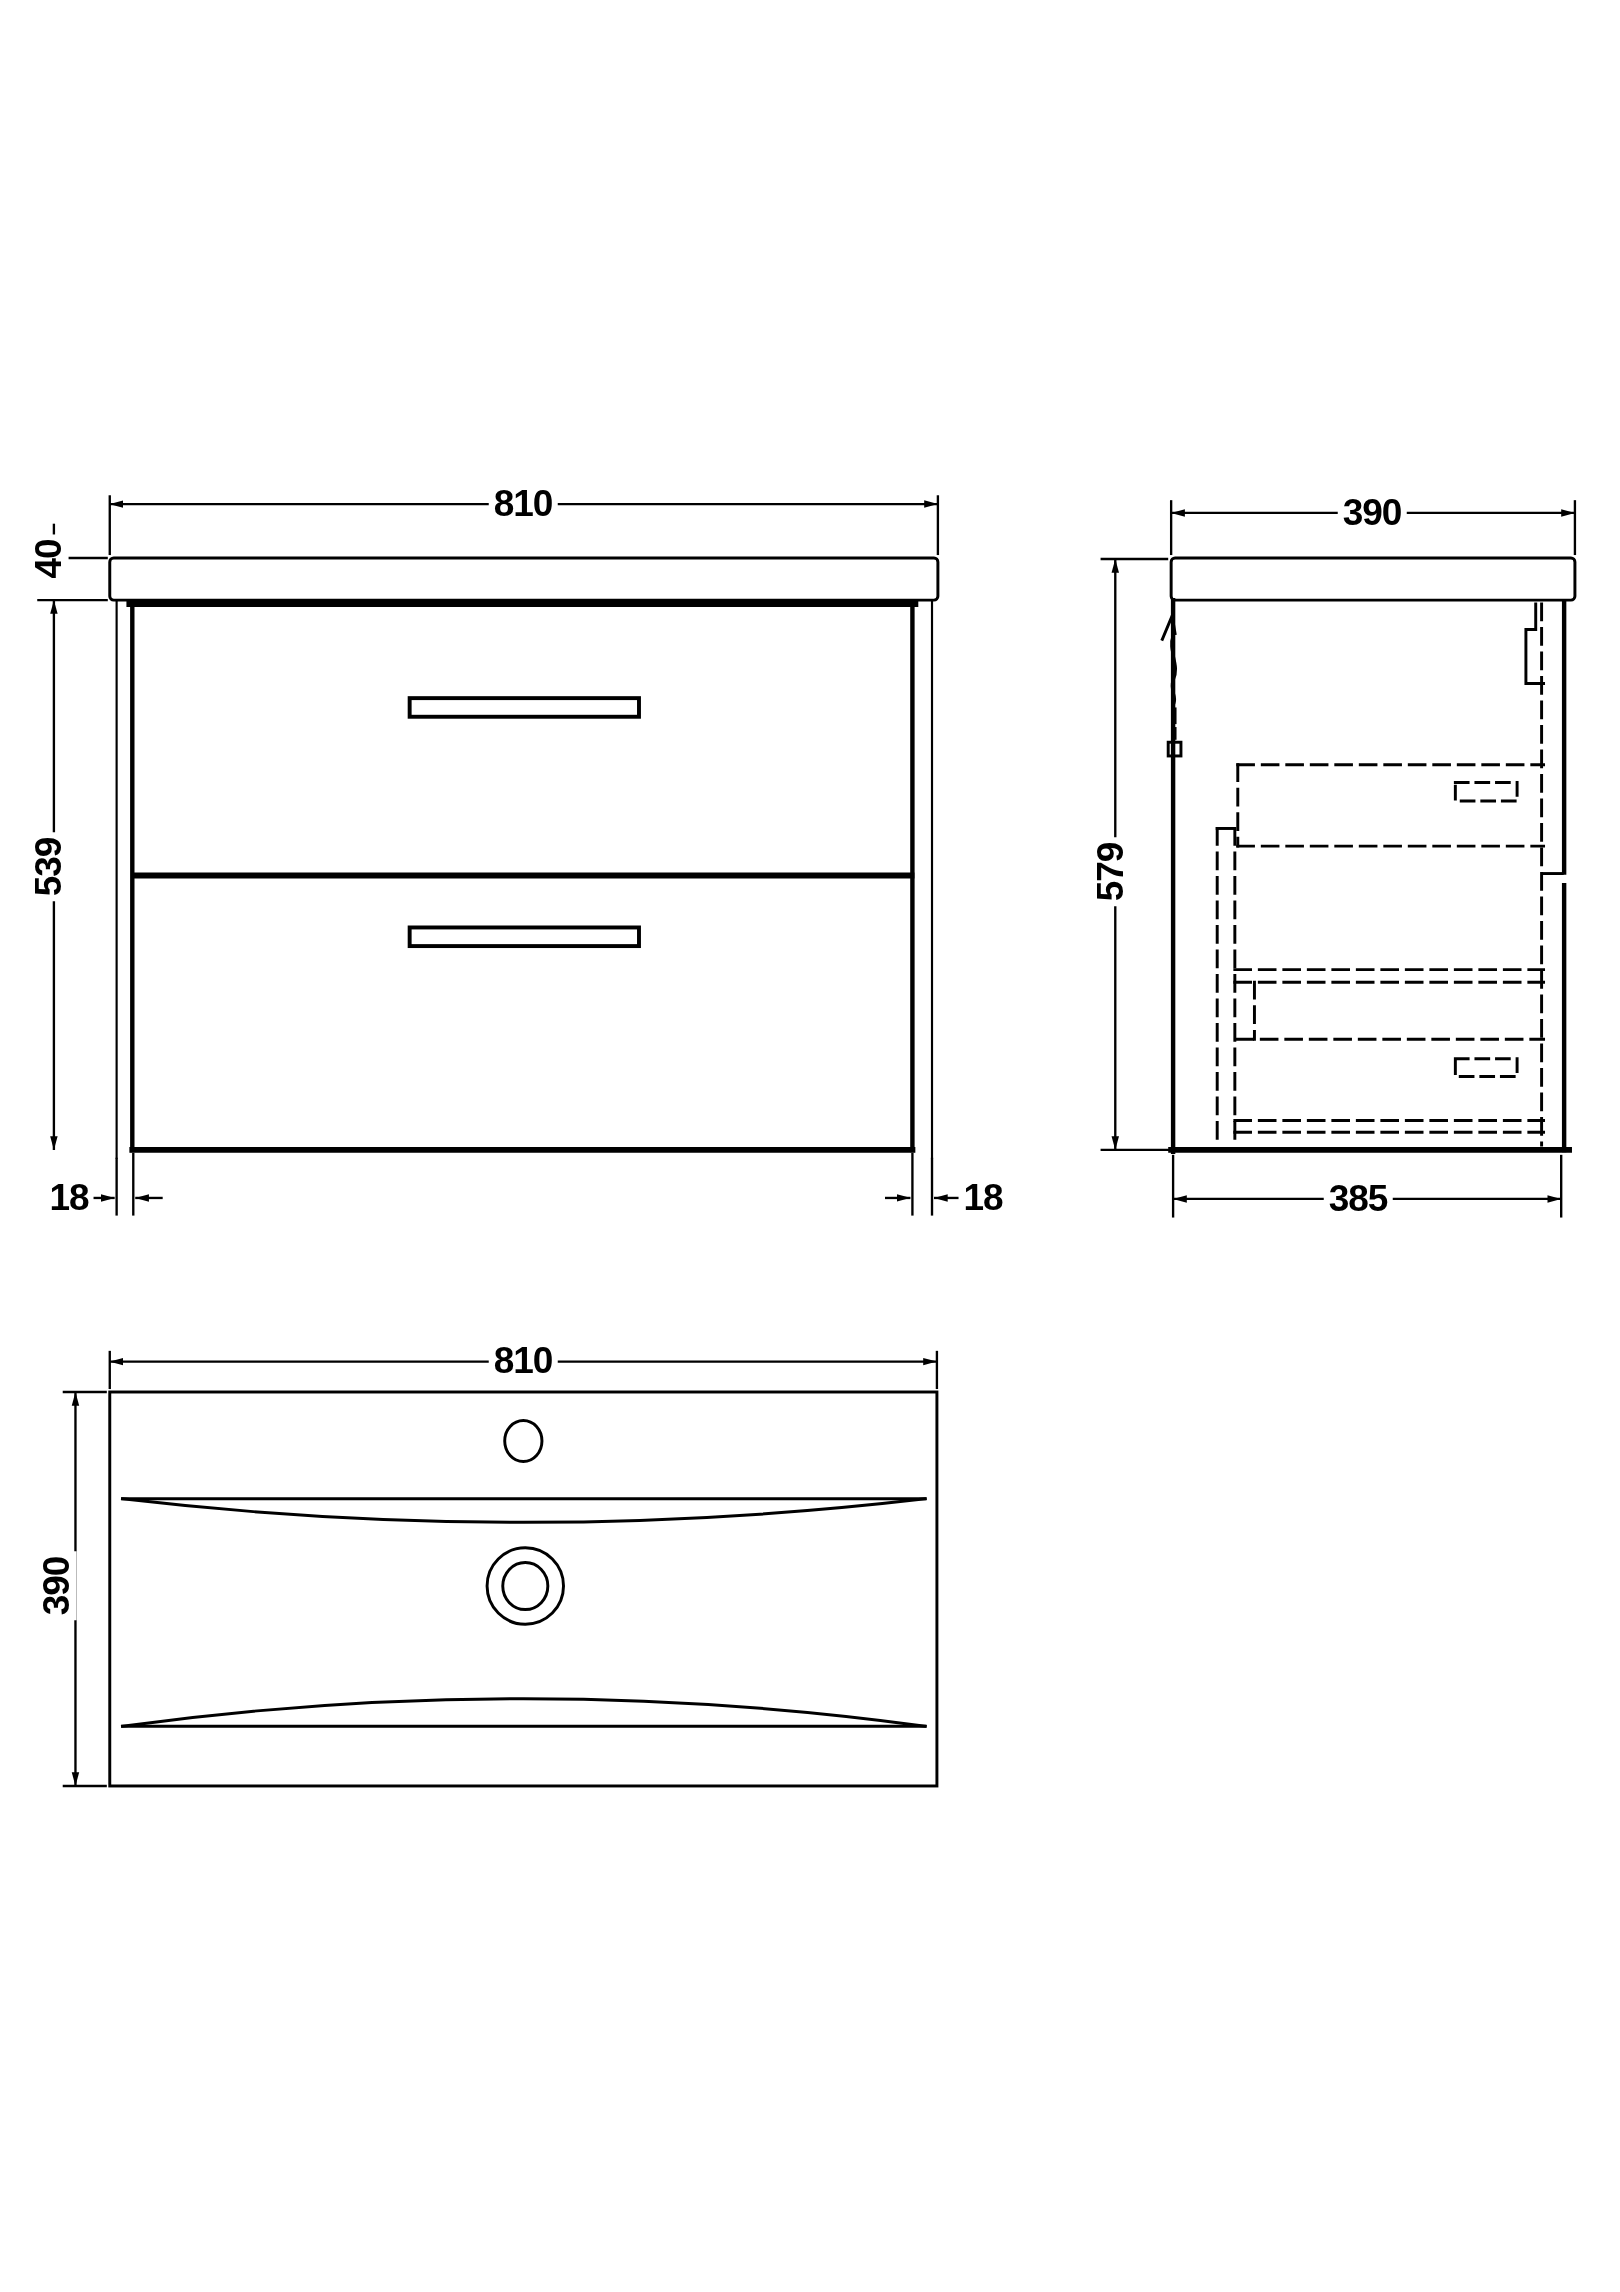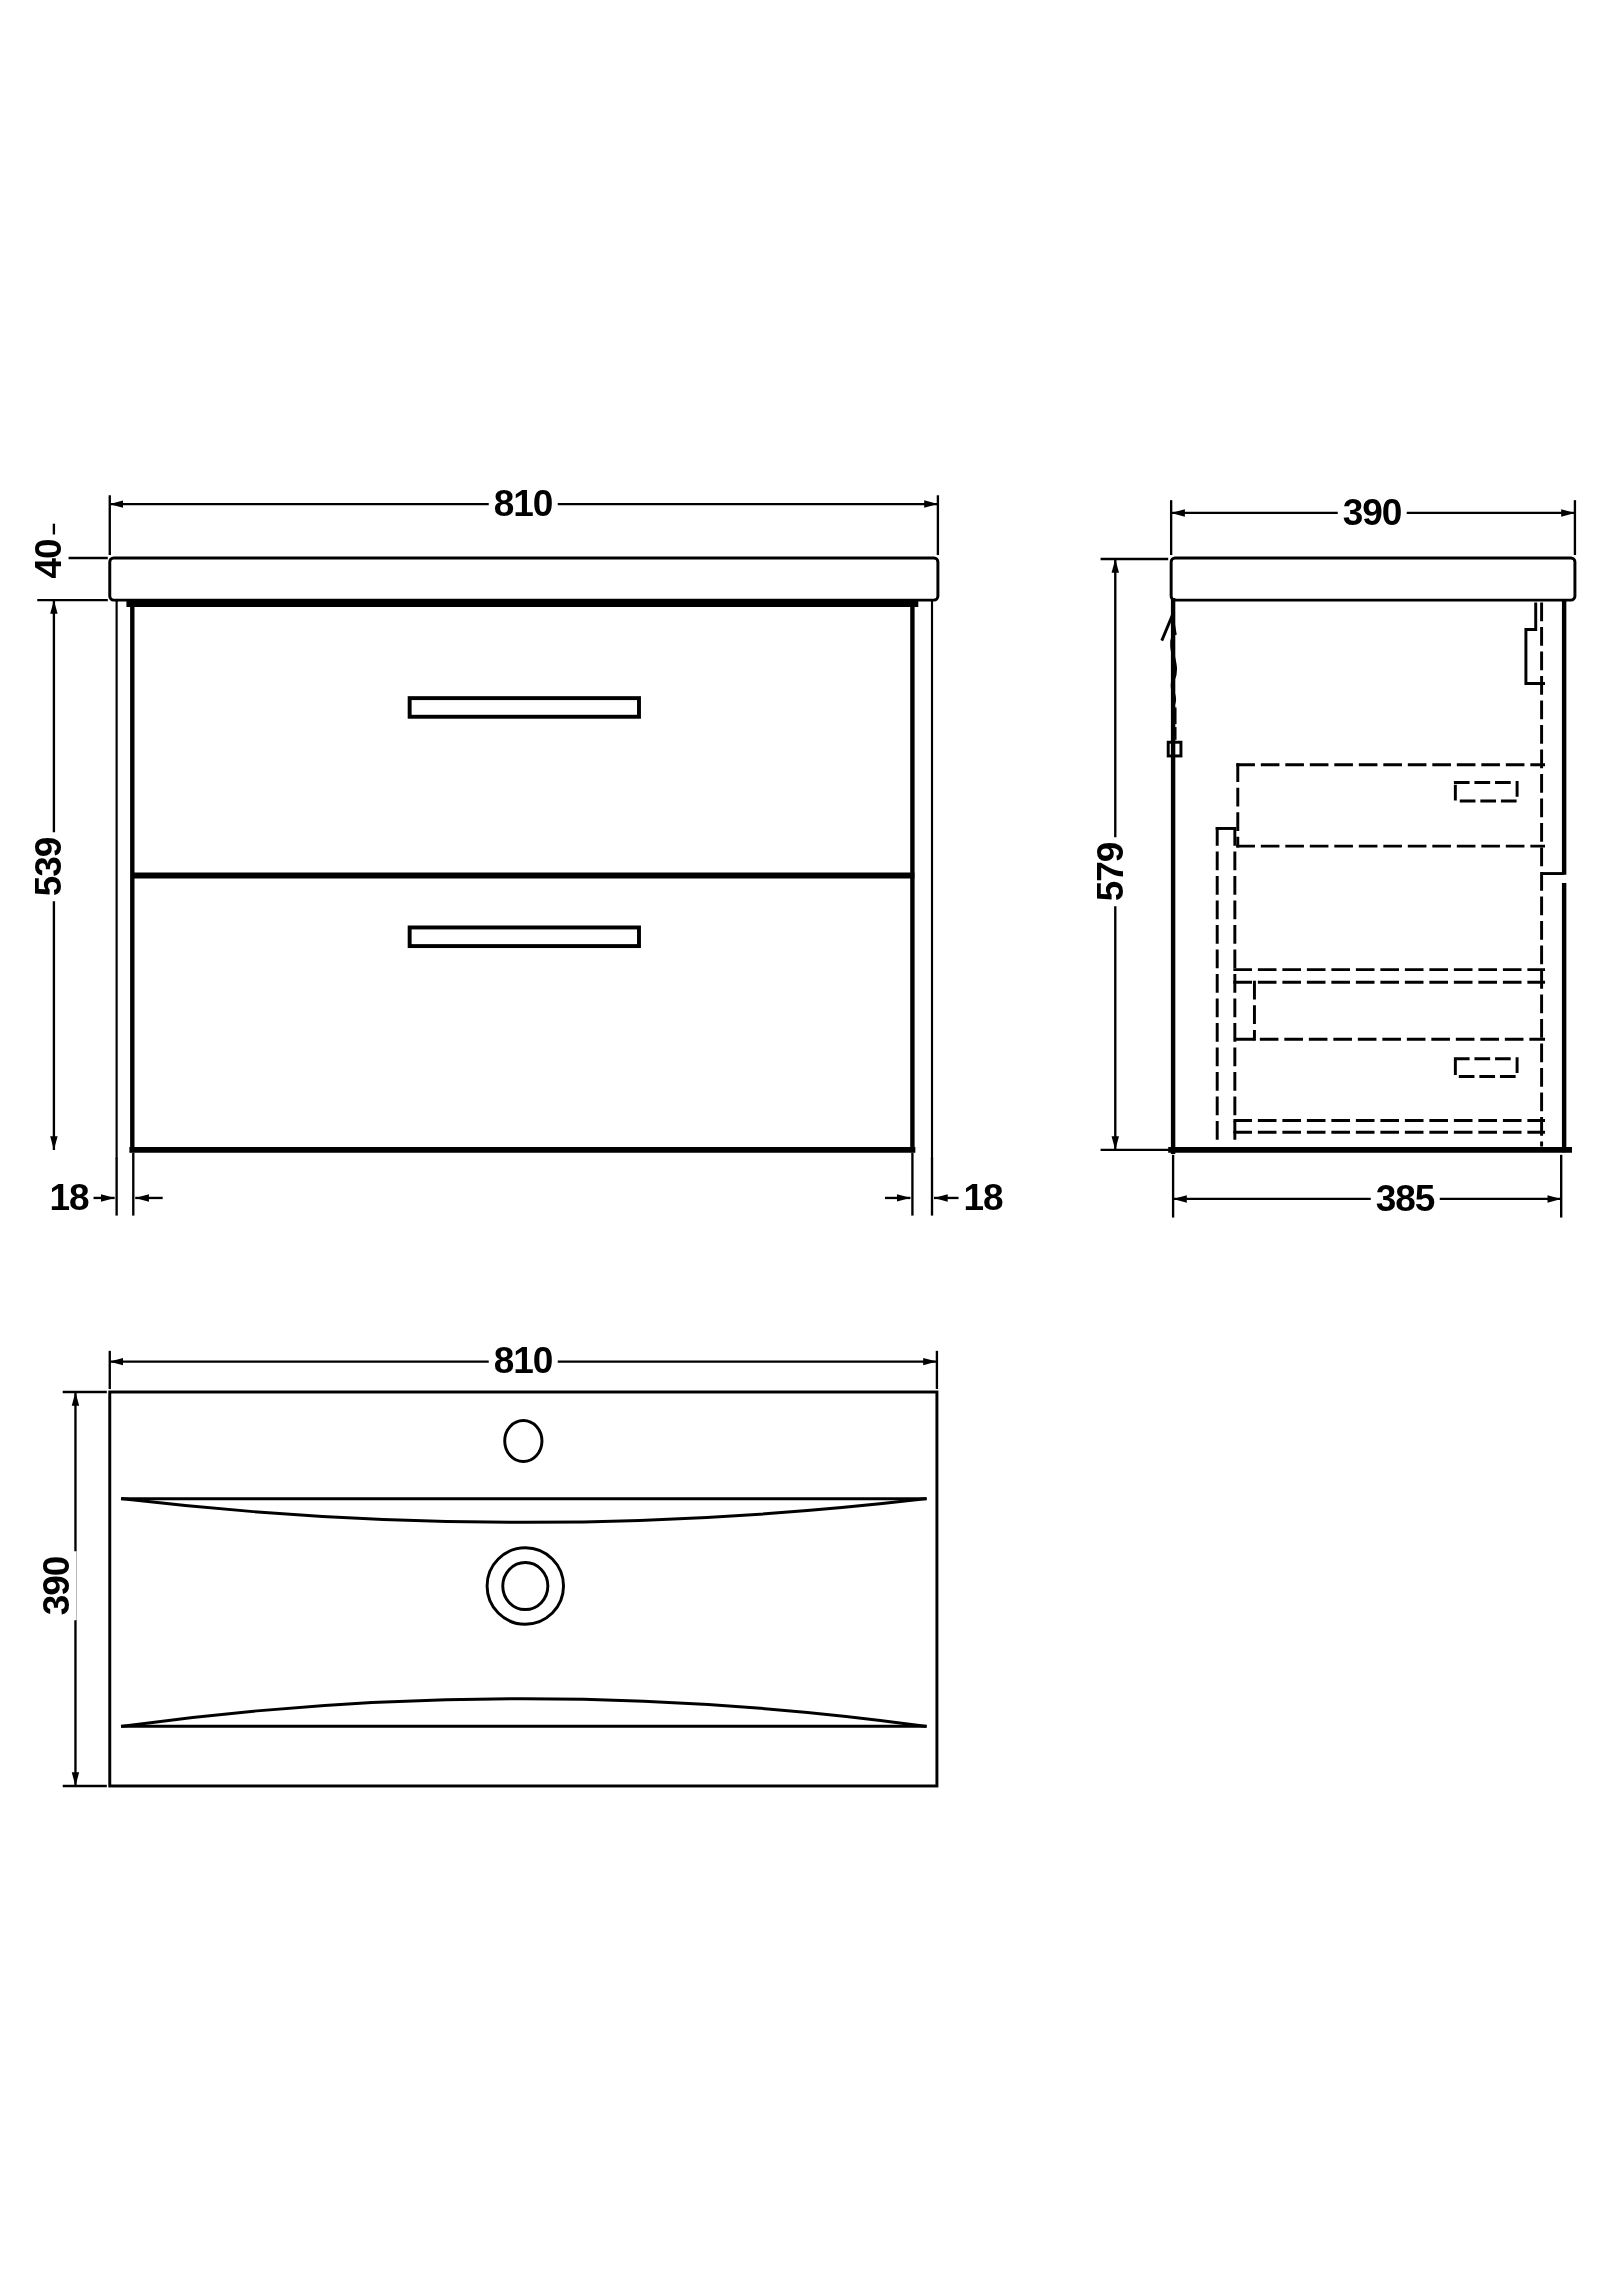--- a/index.html
+++ b/index.html
@@ -183,20 +183,20 @@
   <div class="lbl vert" style="left:49px;top:867px;">539</div>
 
   <div class="lbl" style="left:69px;top:1198px;">18</div>
 
   <div class="lbl" style="left:983px;top:1198px;">18</div>
 
   <div class="lbl" style="left:1372px;top:513px;">390</div>
 
   <div class="lbl vert" style="left:1111px;top:872px;">579</div>
 
-  <div class="lbl" style="left:1405px;top:1199px;text-align:right;">385</div>
+  <div class="lbl" style="left:1358px;top:1199px;text-align:right;">385</div>
 
   <div class="lbl" style="left:523px;top:1361px;">810</div>
 
   <div class="lbl vert" style="left:57px;top:1586px;">390</div>
 
 </div>
 
 
 </body></html>

